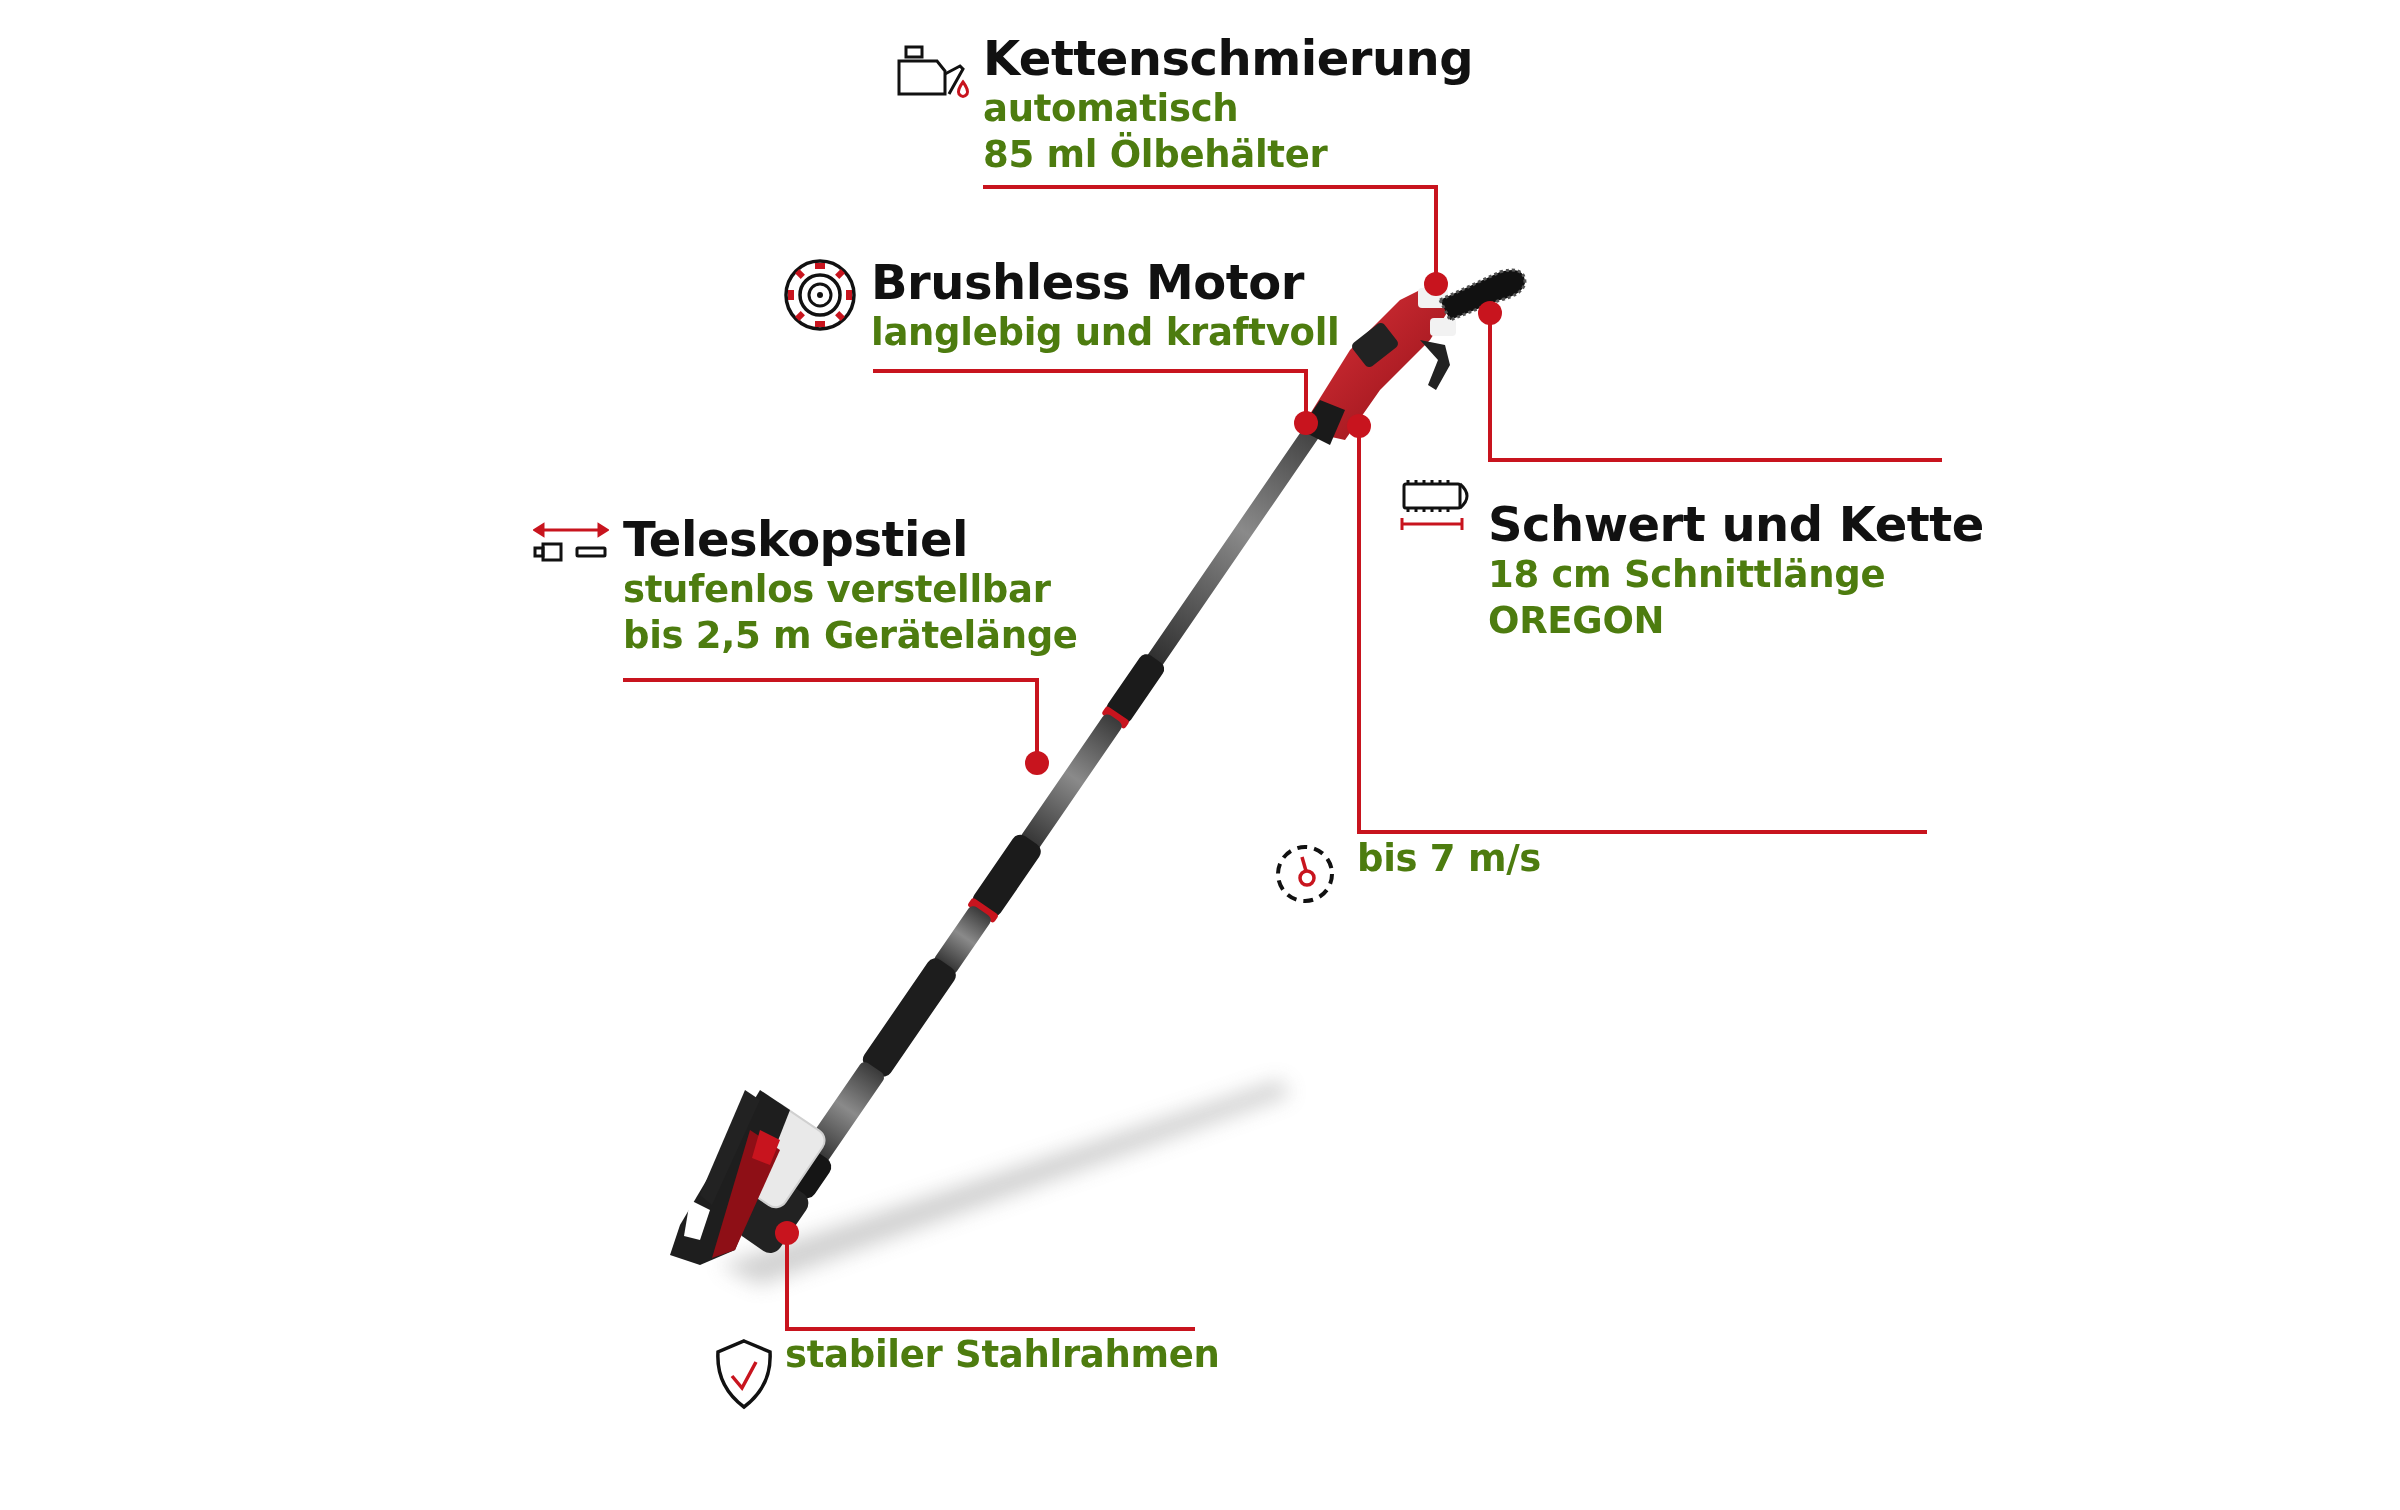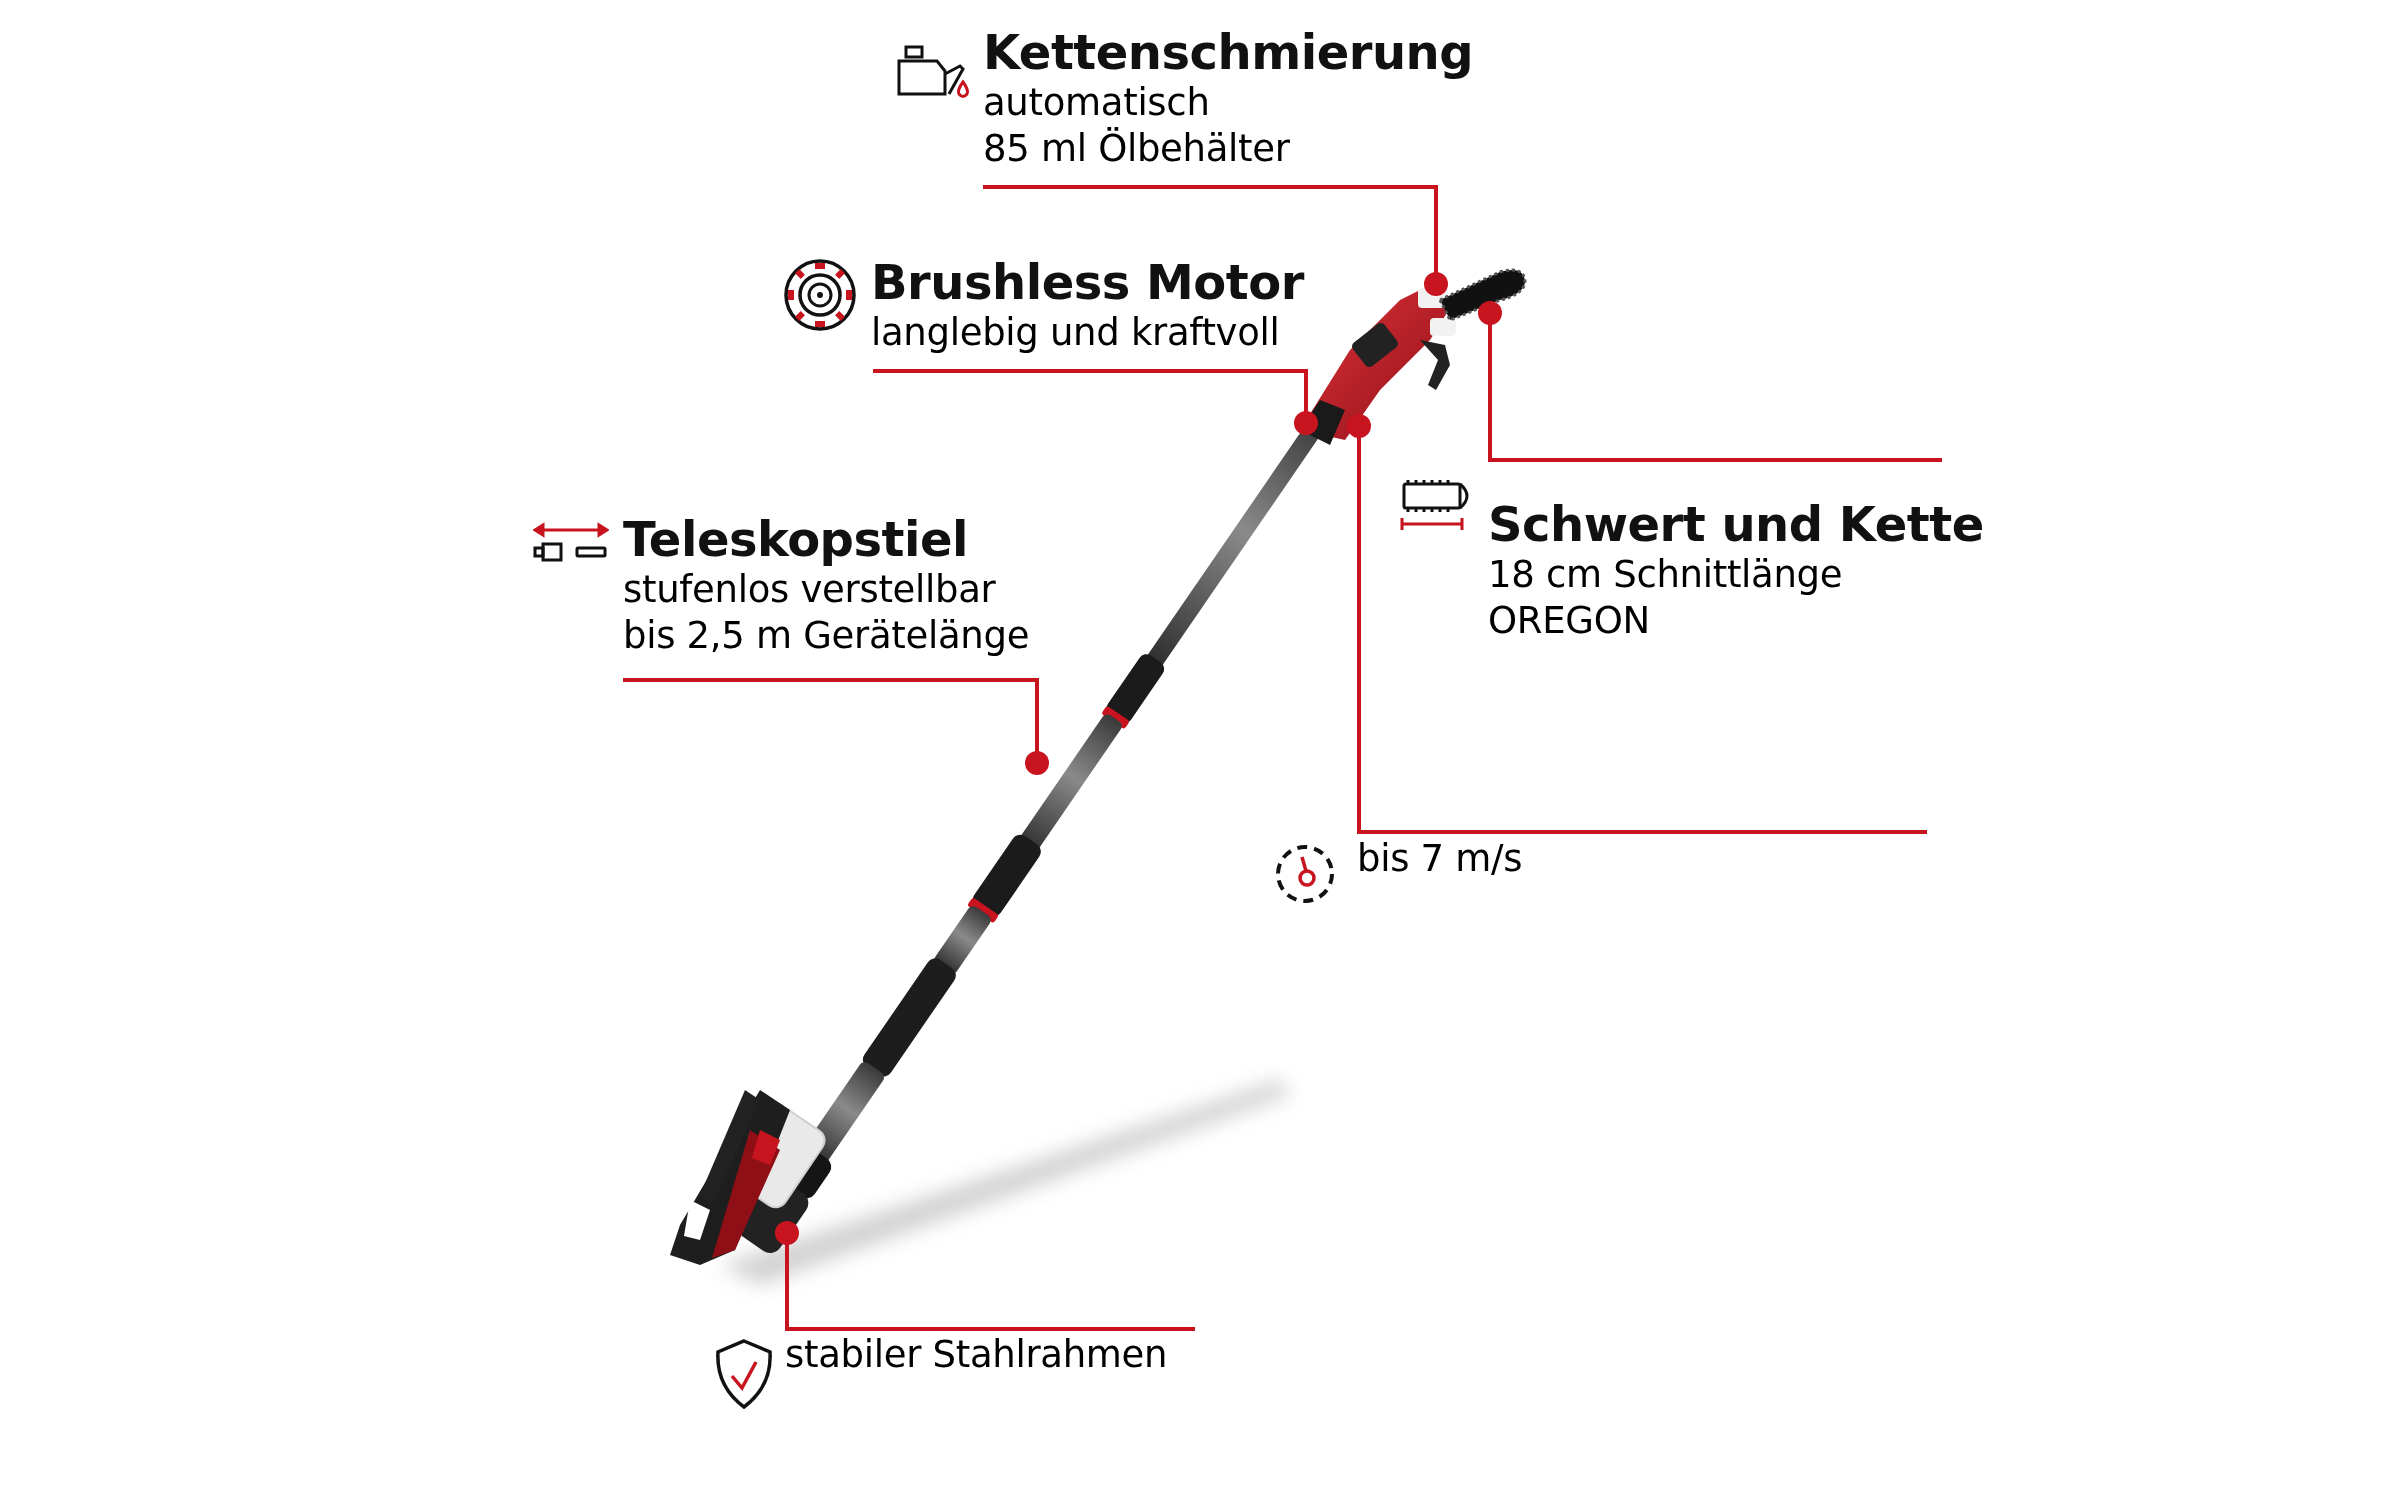--- a/index.html
+++ b/index.html
@@ -2,21 +2,21 @@
 <html><head>
 <meta charset="utf-8">
 <style>
   html, body { margin:0; padding:0; background:#ffffff; }
   body { width:2400px; height:1510px; position:relative; overflow:hidden;
          font-family:"DejaVu Sans", "Liberation Sans", sans-serif; }
   .stage { position:absolute; left:0; top:0; width:2400px; height:1510px; }
   svg.art { position:absolute; left:0; top:0; }
   .feature { position:absolute; }
   .f-title { font-weight:bold; color:#111111; font-size:48px; line-height:56px; white-space:nowrap; letter-spacing:-0.5px; }
-  .f-sub { font-weight:normal; color:#000000; font-size:37px; line-height:46px; white-space:nowrap; letter-spacing:-0.3px; }
+  .f-sub { font-weight:bold; color:#4d7c0f; font-size:37px; line-height:46px; white-space:nowrap; letter-spacing:-0.3px; }
   .f-icon { position:absolute; }
 </style>
 </head>
 <body>
 
 <div class="stage">
 
   <svg class="art" width="2400" height="1510" viewBox="0 0 2400 1510">
     <defs>
       <linearGradient id="metal" x1="0" y1="0" x2="1" y2="0">
@@ -97,21 +97,21 @@
   </svg>
 
   <div class="f-icon" style="left:897px; top:44px; width:76px; height:56px;">
     <svg width="76" height="56" viewBox="0 0 76 56">
       <rect x="9" y="3" width="16" height="10" fill="none" stroke="#111" stroke-width="3"></rect>
       <path d="M 2 17 L 40 17 L 48 27 L 48 50 L 2 50 Z" fill="none" stroke="#111" stroke-width="3"></path>
       <path d="M 48 30 L 63 22 L 66 25 L 52 50" fill="none" stroke="#111" stroke-width="3"></path>
       <path d="M 66 38 Q 60 46 62 50 Q 66 55 70 50 Q 72 46 66 38 Z" fill="none" stroke="#c8141e" stroke-width="3"></path>
     </svg>
   </div>
-  <div class="feature" style="left:983px; top:24px;">
+  <div class="feature" style="left:983px; top:30px;">
     <div class="f-title">Kettenschmierung</div>
     <div class="f-sub">automatisch</div>
     <div class="f-sub">85 ml Ölbehälter</div>
   </div>
 
   <div class="f-icon" style="left:782px; top:257px; width:76px; height:76px;">
     <svg width="76" height="76" viewBox="0 0 76 76">
       <circle cx="38" cy="38" r="34" fill="none" stroke="#111" stroke-width="3.5"></circle>
       <circle cx="38" cy="38" r="20" fill="none" stroke="#111" stroke-width="3.5"></circle>
       <circle cx="38" cy="38" r="11" fill="none" stroke="#111" stroke-width="3"></circle>

